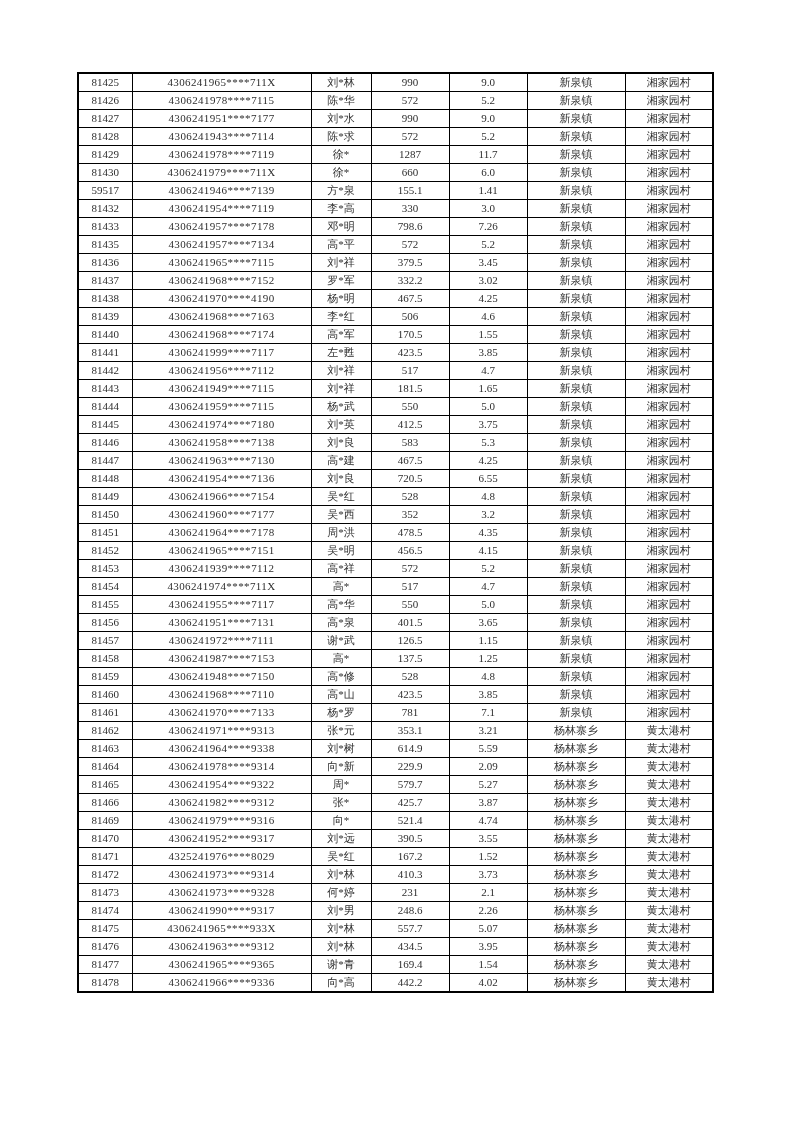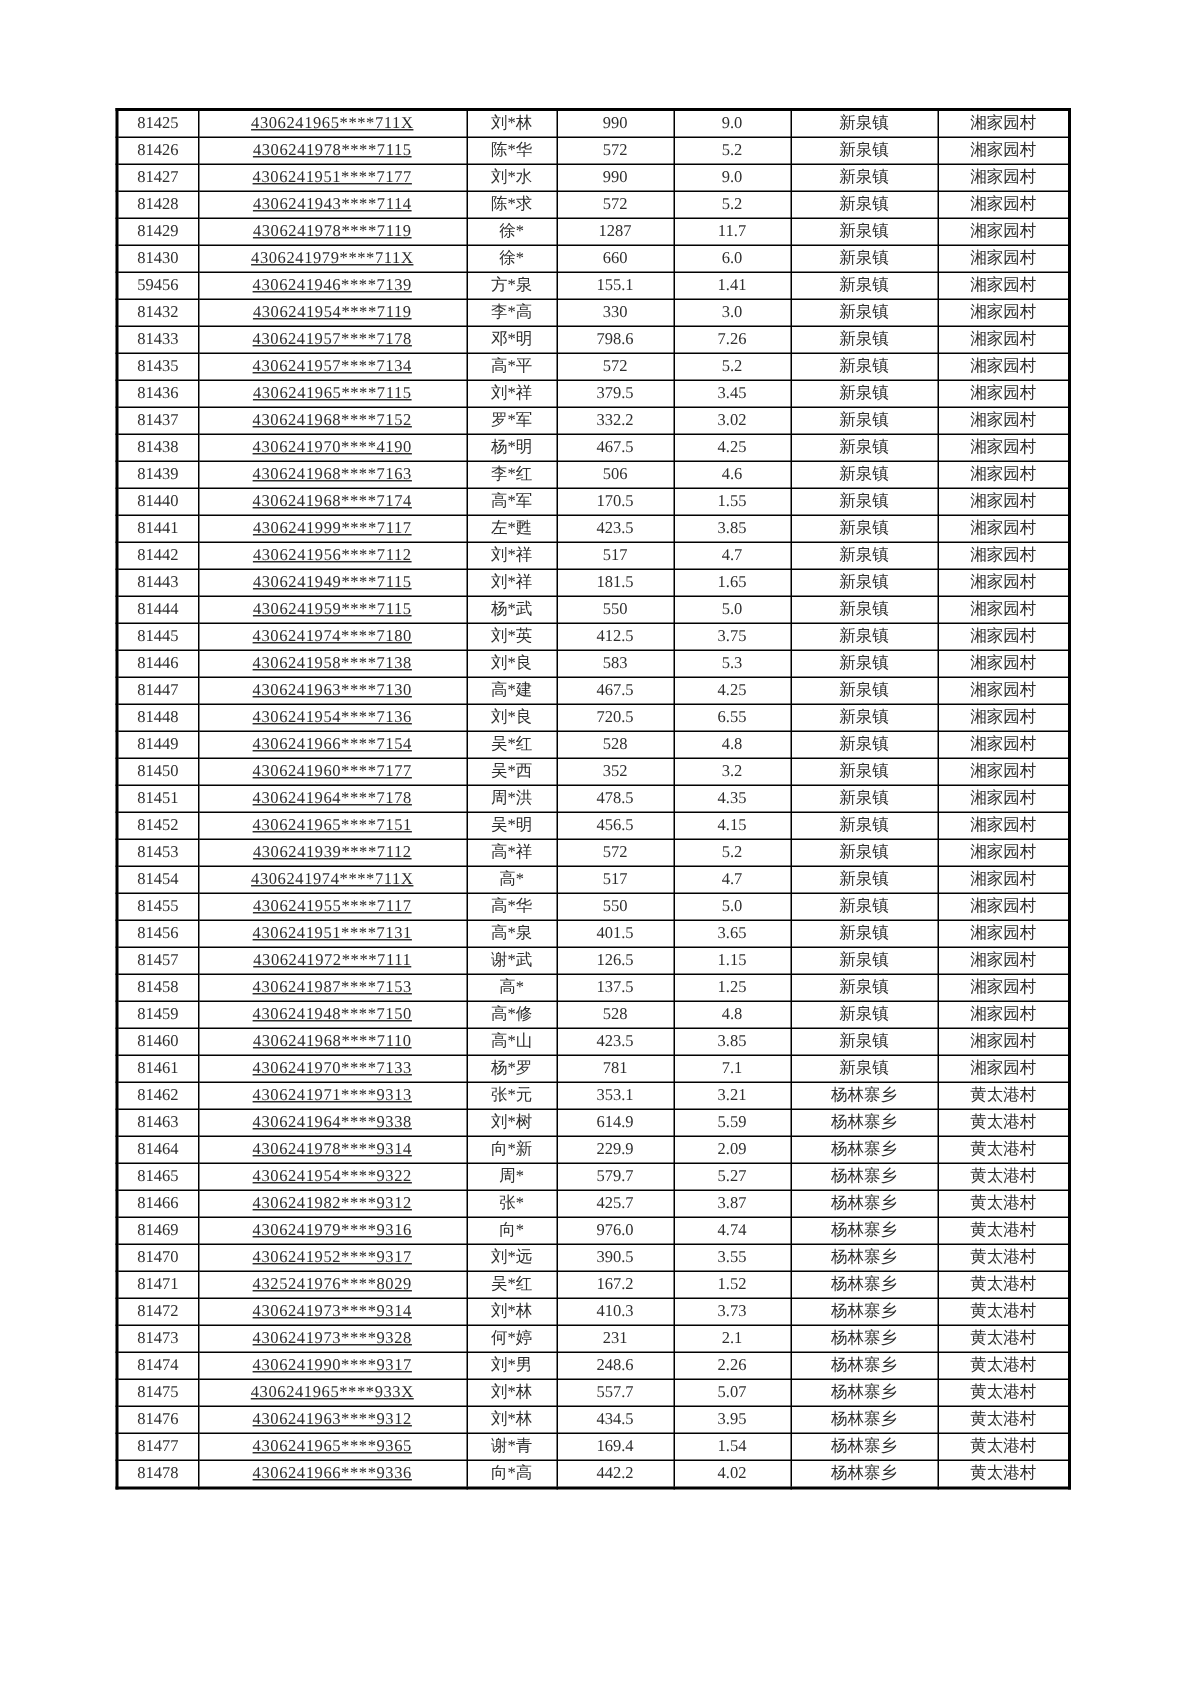--- a/index.html
+++ b/index.html
@@ -33,21 +33,21 @@
     height: 17px;
     padding: 0 2px;
     text-align: center;
     vertical-align: middle;
     font-size: 11px;
     line-height: 17px;
     color: #2e2e2e;
     white-space: nowrap;
     overflow: hidden;
   }
-  td.cell-id-card { letter-spacing: 0.4px; text-decoration: underline; }
+  td.cell-id-card { letter-spacing: 0.4px; }
   col.c-seq     { width: 54px; }
   col.c-idcard  { width: 179px; }
   col.c-name    { width: 60px; }
   col.c-val1    { width: 78px; }
   col.c-val2    { width: 78px; }
   col.c-town    { width: 98px; }
   col.c-village { width: 88px; }
 </style>
 </head>
 <body>
@@ -112,21 +112,21 @@
         <tr>
           <td>81430</td>
           <td class="cell-id-card">4306241979****711X</td>
           <td>徐*</td>
           <td>660</td>
           <td>6.0</td>
           <td>新泉镇</td>
           <td>湘家园村</td>
         </tr>
         <tr>
-          <td>59456</td>
+          <td>59517</td>
           <td class="cell-id-card">4306241946****7139</td>
           <td>方*泉</td>
           <td>155.1</td>
           <td>1.41</td>
           <td>新泉镇</td>
           <td>湘家园村</td>
         </tr>
         <tr>
           <td>81432</td>
           <td class="cell-id-card">4306241954****7119</td>
@@ -430,21 +430,21 @@
           <td>张*</td>
           <td>425.7</td>
           <td>3.87</td>
           <td>杨林寨乡</td>
           <td>黄太港村</td>
         </tr>
         <tr>
           <td>81469</td>
           <td class="cell-id-card">4306241979****9316</td>
           <td>向*</td>
-          <td>976.0</td>
+          <td>521.4</td>
           <td>4.74</td>
           <td>杨林寨乡</td>
           <td>黄太港村</td>
         </tr>
         <tr>
           <td>81470</td>
           <td class="cell-id-card">4306241952****9317</td>
           <td>刘*远</td>
           <td>390.5</td>
           <td>3.55</td>

